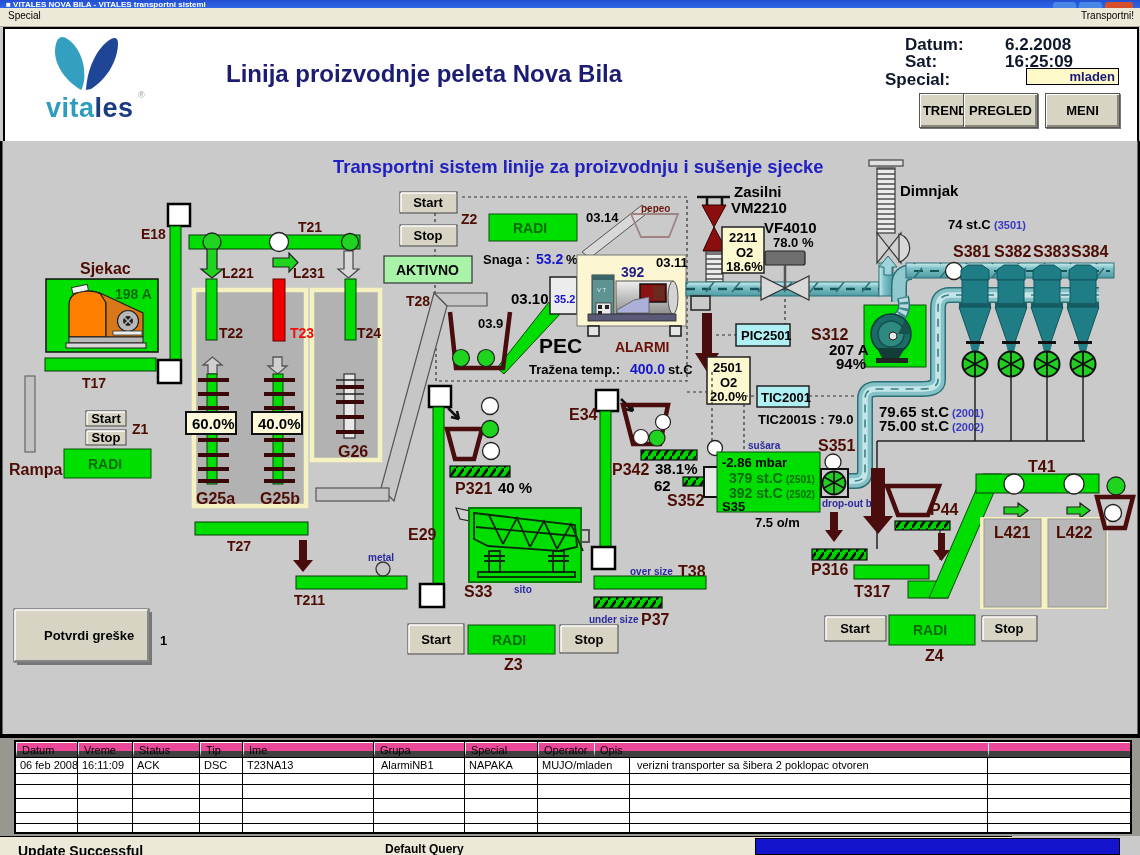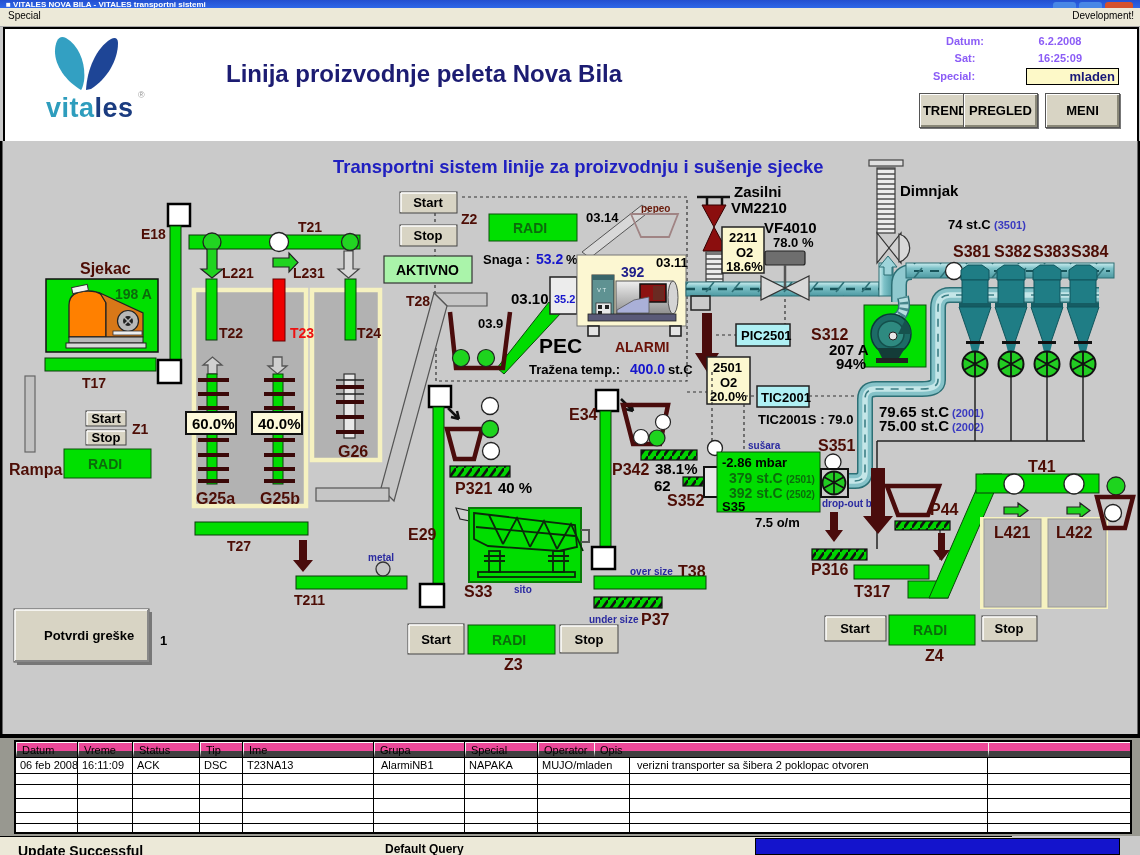--- a/index.html
+++ b/index.html
@@ -2,42 +2,42 @@
 <html><head><meta charset="utf-8">
 <style>
 html,body{margin:0;padding:0}
 body{width:1140px;height:855px;overflow:hidden;font-family:"Liberation Sans",sans-serif;background:#cacaca;position:relative}
 .abs{position:absolute}
 #titlebar{left:0;top:0;width:1140px;height:8px;background:linear-gradient(#234fd0,#2e67e8)}
 .tbtn{position:absolute;top:2px;width:23px;height:6px;border-radius:3px 3px 0 0}
 #menubar{left:0;top:8px;width:1140px;height:18px;background:#ece9d8;border-bottom:1px solid #aaa;font-size:10px;color:#000}
 #header{left:3px;top:27px;width:1132px;height:112px;background:#fff;border:2px solid #000}
 #hdrtitle{left:221px;top:31px;font-size:24px;font-weight:bold;color:#1c1c72}
-.hlab{position:absolute;font-size:11px;font-weight:bold;color:#8b5cf6;text-align:center}
+.hlab{position:absolute;font-size:17px;font-weight:bold;color:#0f172a;text-align:left}
 .hbtn{position:absolute;width:73px;height:33px;background:#d8d4c4;border:1px solid #555;box-shadow:inset 1px 1px 0 #fff,inset -2px -2px 0 #8a8878,1px 1px 0 #777;font-size:13px;font-weight:bold;color:#000;text-align:center;line-height:33px}
 #opbox{left:1021px;top:39px;width:88px;height:15px;background:#fdf9c8;border:1px solid #000;font-size:13px;font-weight:bold;color:#181878;text-align:right;padding-right:3px;line-height:15px}
 #main{left:0;top:141px;width:1140px;height:597px}
 #btmtable{left:0;top:738px;width:1140px;height:98px;background:#989890}
 #tblbox{left:14px;top:2px;width:1118px;height:94px;background:#fff;border:2px solid #000;box-sizing:border-box}
 .hc{position:absolute;top:0;height:15px;background:#ec4899;border-top:1px solid #f8f8f8;border-left:1px solid #f0f0f0;border-bottom:6px solid #404040;box-sizing:border-box;font-size:11px;color:#000;padding:1px 0 0 5px}
 .cl{position:absolute;top:0;width:1px;height:90px;background:#000}
 .rl{position:absolute;left:0;width:1116px;height:1px;background:#000}
 .dc{position:absolute;top:17px;font-size:11px;color:#000;white-space:nowrap}
 #statusbar{left:0;top:836px;width:1012px;height:19px;background:#ece9d8;border-top:1px solid #000;box-sizing:border-box}
 </style></head>
 <body>
 <div class="abs" id="titlebar">
  <span style="position:absolute;left:6px;top:0;font-size:8px;font-weight:bold;color:#fff;white-space:nowrap">■ VITALES NOVA BILA - VITALES transportni sistemi</span>
     <div class="tbtn" style="left:1053px;background:#4887e6"></div>
  <div class="tbtn" style="left:1079px;background:#4887e6"></div>
  <div class="tbtn" style="left:1105px;width:28px;background:#d4502c"></div>
 </div>
 <div class="abs" id="menubar">
     <span style="position:absolute;left:8px;top:2px">Special</span>
-    <span style="position:absolute;right:6px;top:2px">Development!</span>
+    <span style="position:absolute;right:6px;top:2px">Transportni!</span>
   </div>
 <div class="abs" id="header">
  <svg class="abs" style="left:30px;top:8px" width="200" height="100" viewBox="0 0 200 100">
   <g transform="translate(0,-28)">
   <path d="M46,81 C27,70 15,49 22,32 C24,28 27,27 31,29 C45,37 51,56 49,72 C48,77 47,80 46,81 Z" fill="#33a0c2"></path>
   <path d="M51,81 C52,61 61,39 76,30 C80,28 83,29 83,34 C83,51 72,70 56,80 Z" fill="#1e4596"></path>
   </g>
   <text x="11" y="80" font-size="27" font-weight="bold" letter-spacing="0.5"><tspan fill="#2e9dbd">vita</tspan><tspan fill="#1b3c80">les</tspan></text>
   <text x="103" y="61" font-size="9" fill="#999">®</text>
  </svg>

